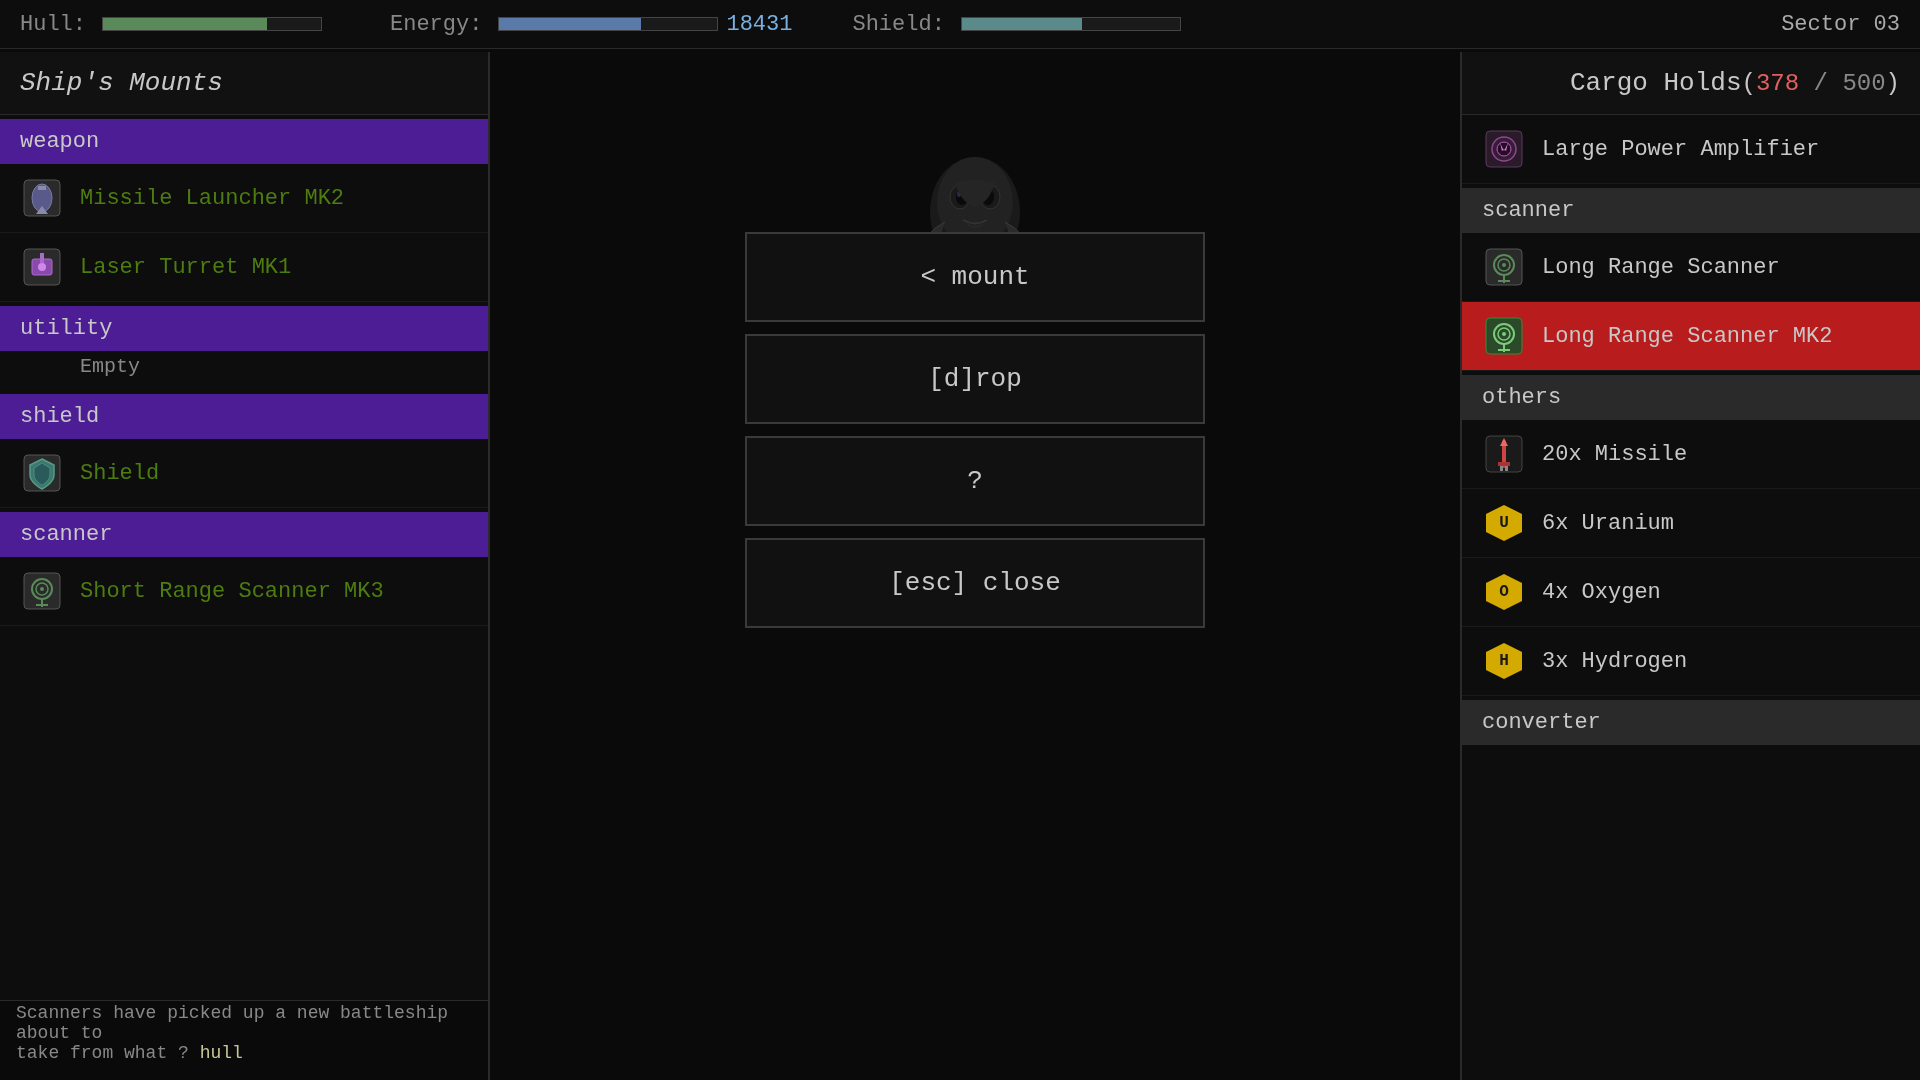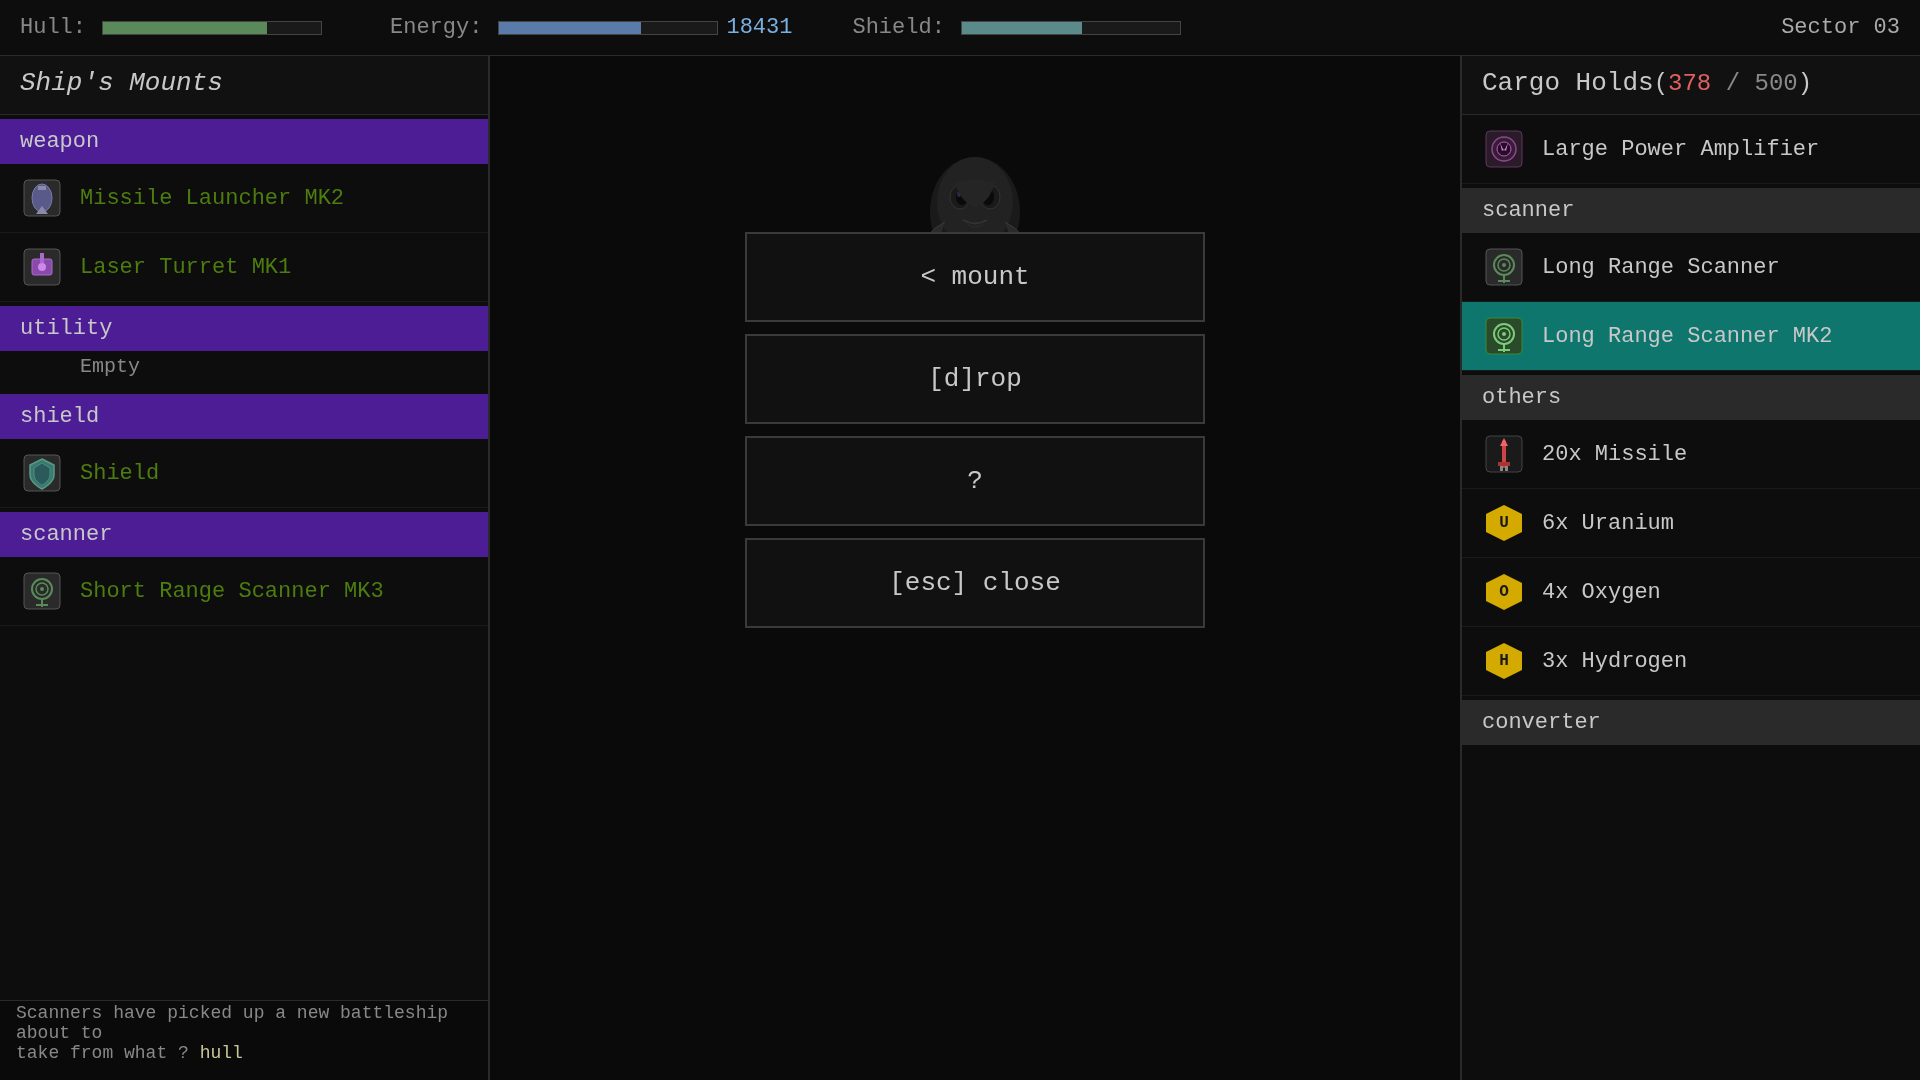--- a/index.html
+++ b/index.html
@@ -12,21 +12,21 @@
       overflow: hidden;
       position: relative;
     }
 
     
     #hud {
       position: absolute;
       top: 0;
       left: 0;
       right: 0;
-      height: 56px;
+      height: 49px;
       background: #0d0d0d;
       border-bottom: 1px solid #2a2a2a;
       display: flex;
       align-items: center;
       padding: 12px 20px;
       z-index: 10;
     }
     .hud-item {
       display: flex;
       align-items: center;
@@ -188,21 +188,21 @@
     #right-panel {
       width: 460px;
       background: #0d0d0d;
       border-left: 2px solid #2a2a2a;
       display: flex;
       flex-direction: column;
     }
     #right-panel-header {
       display: flex;
       align-items: center;
-      justify-content: flex-start;
+      justify-content: flex-end;
       padding: 16px 20px;
       background: #111;
       border-bottom: 1px solid #2a2a2a;
     }
     #right-panel-title {
       font-size: 26px;
       color: #c8c8c8;
     }
     #cargo-count {
       font-size: 24px;
@@ -229,21 +229,21 @@
     }
     .cargo-item {
       display: flex;
       align-items: center;
       padding: 12px 20px;
       font-size: 22px;
       color: #c8c8c8;
       cursor: pointer;
       border-bottom: 1px solid #1a1a1a;
     }
-    .cargo-item.selected { background: #0f766e; }
+    .cargo-item.selected { background: #b91c1c; }
     .cargo-item .item-icon {
       width: 44px;
       height: 44px;
       margin-right: 16px;
       display: flex;
       align-items: center;
       justify-content: center;
       font-size: 24px;
       flex-shrink: 0;
     }

